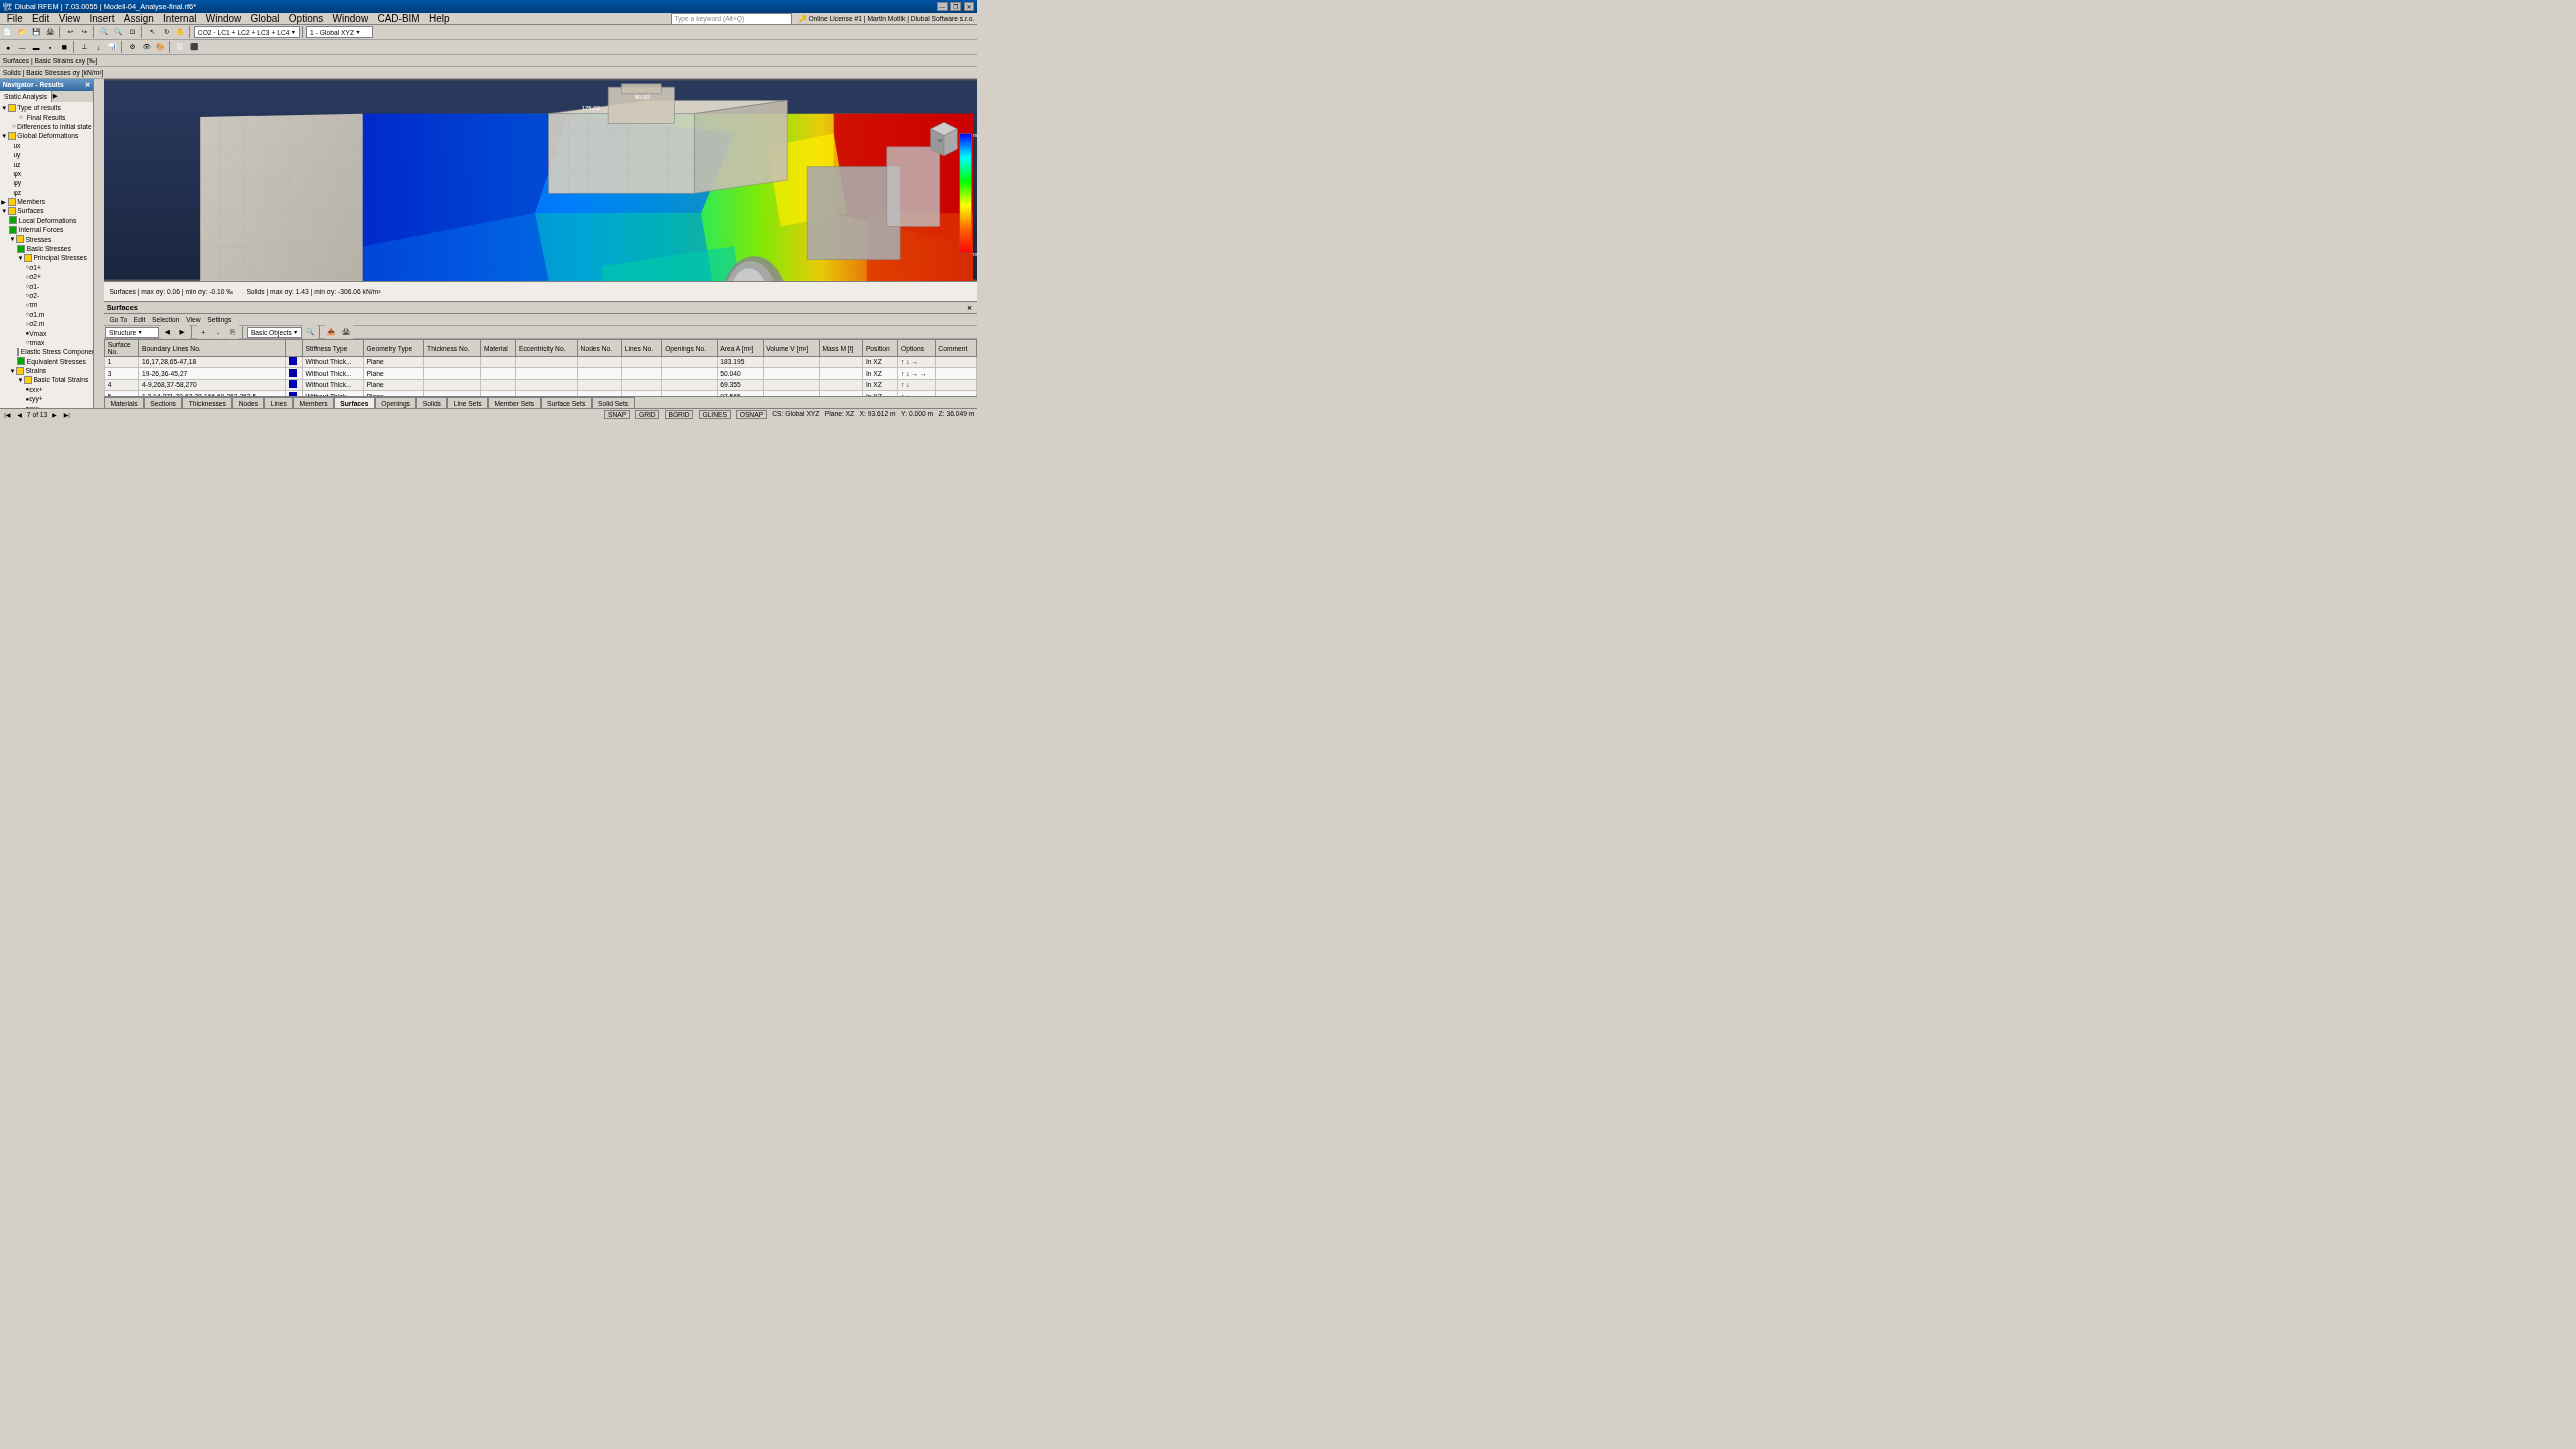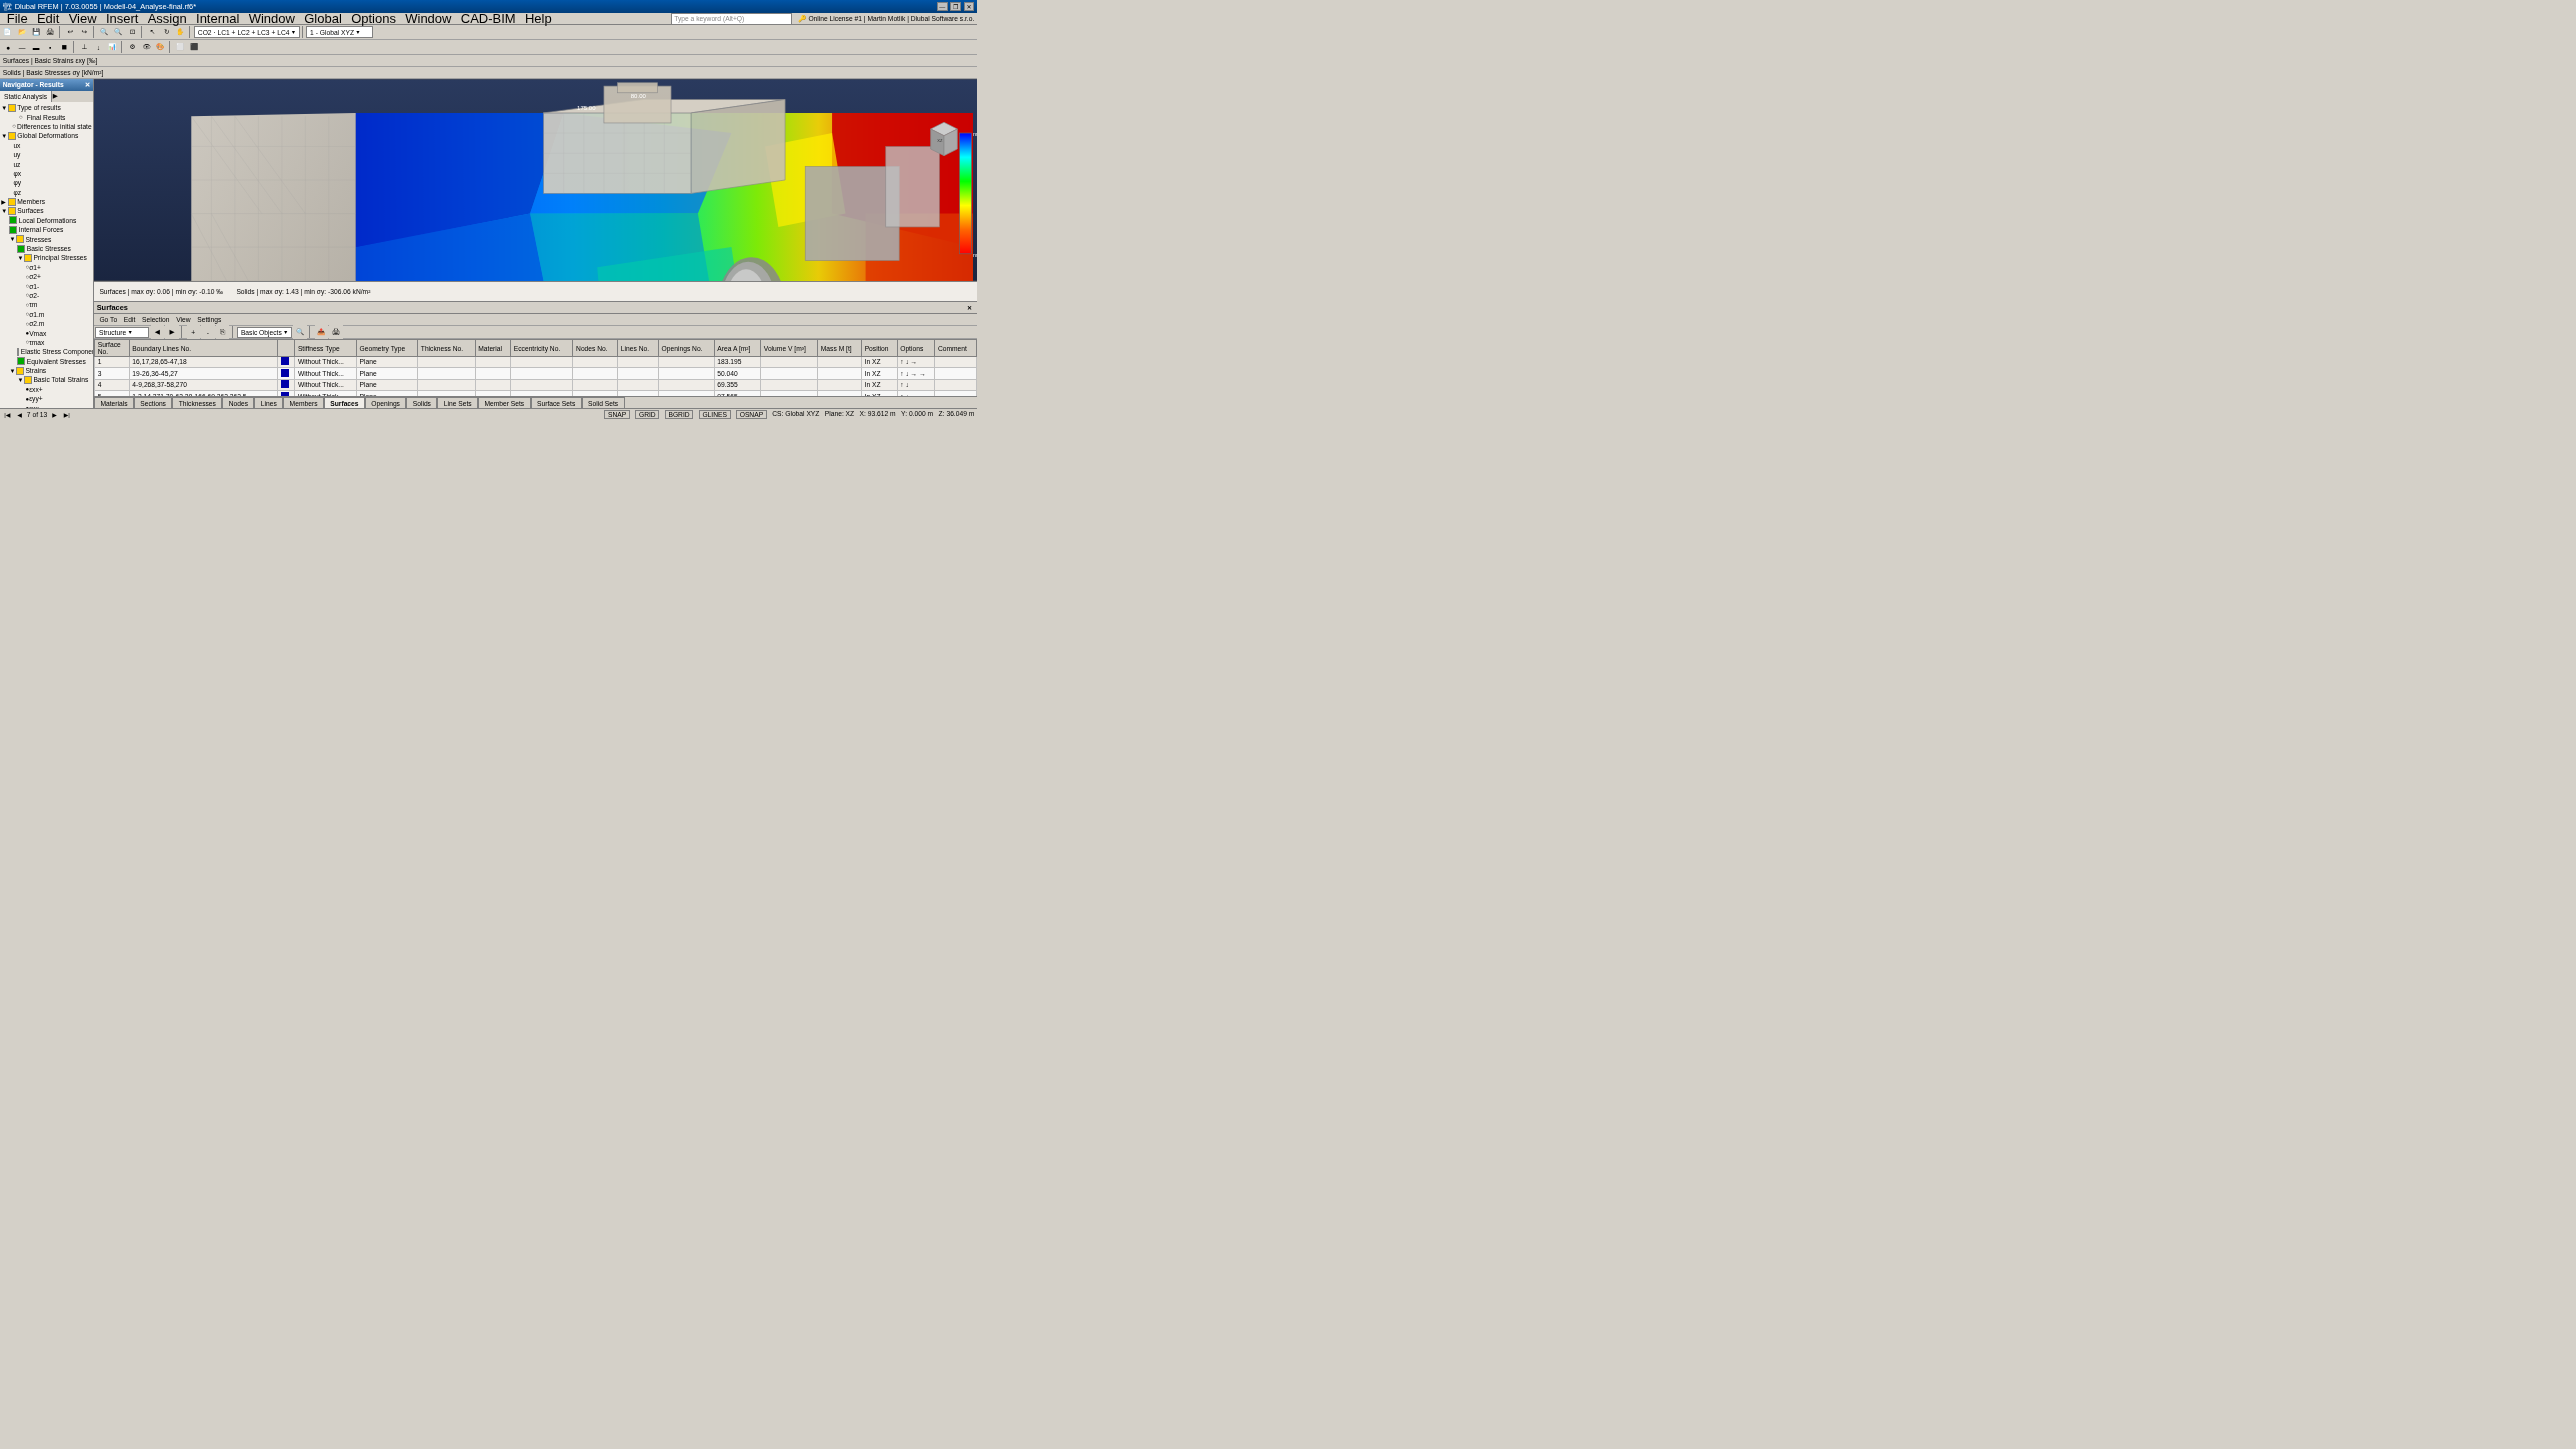--- a/index.html
+++ b/index.html
@@ -41,21 +41,21 @@
       height: 12px;
       background: #d4d0c8;
       border-bottom: 0.7px solid #808080;
       display: flex;
       align-items: center;
       padding: 0 2.7px;
       gap: 1.3px;
     }
     .menu-item {
       padding: 3px 4px;
-      font-size: 13px;
+      font-size: 10px;
       cursor: pointer;
     }
     .toolbar-row {
       height: 14.8px;
       display: flex;
       align-items: center;
       padding: 0.7px 1.3px;
       gap: 0.7px;
       border-bottom: 0.7px solid #a0a0a0;
     }
@@ -84,20 +84,21 @@
       padding: 0 2.7px;
       font-size: 6.7px;
       width: 121px;
       display: flex; align-items: center;
     }
 
     
     .main-layout {
       display: flex;
       height: calc(547px - 13.4px - 12px - 14.8px - 14.8px - 14.8px - 14.8px);
+      gap: 10px;
     }
 
     
     .left-panel {
       width: 94px;
       background: #f0ede8;
       border-right: 0.7px solid #808080;
       display: flex;
       flex-direction: column;
     }

